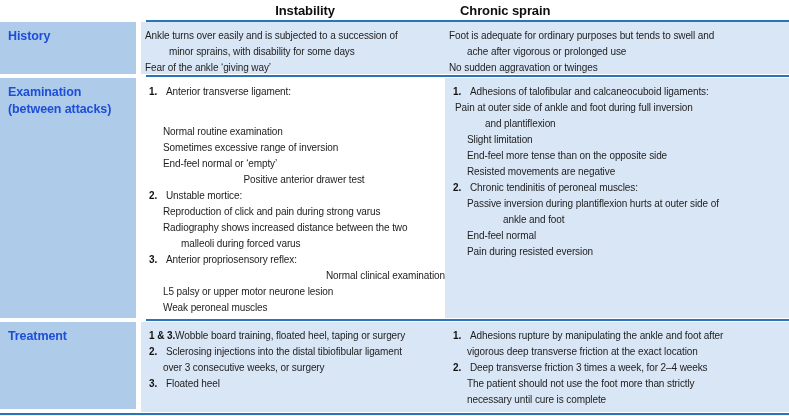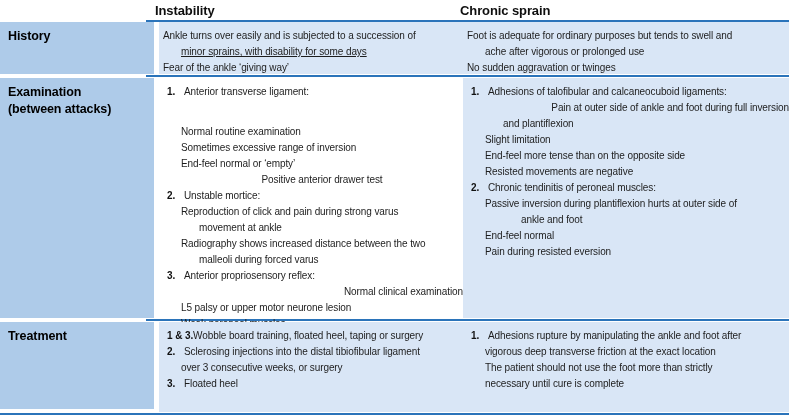--- a/index.html
+++ b/index.html
@@ -10,41 +10,41 @@
   }
   .table { position:relative; width:789px; height:416px; background:#fff; }
 
   
   .header-row { display:flex; height:20px; }
   .spacer { width:151px; }
   .col-head {
     font-weight:bold; font-size:13px; color:#0e0e0e;
     padding-top:3px; box-sizing:border-box; letter-spacing:-0.1px;
   }
-  .col-head.c1 { width:304px; padding-left:4px; }
+  .col-head.c1 { width:304px; padding-left:4px;text-align:center; }
   .col-head.c2 { flex:1; padding-left:5px; }
 
   
   .rule { height:2px; background:var(--rule-blue, #2b74ba); }
   .rule.inner { margin:1px 0 1px 146px; }
   .rule.top { margin-left:146px; }
   .rule.bottom { margin-top:1px; }
 
   
   .row { display:flex; }
   .row-0 { height:52px; }
   .row-1 { height:240px; }
   .row-2 { height:90px;justify-content:center; }
 
   .label-cell {
-    width:154px; box-sizing:border-box;
+    width:136px; box-sizing:border-box;
     background:var(--label-blue, #aecbe9);
     padding:6px 0 0 8px;
     font-weight:bold; font-size:12.5px; line-height:17px;
-    color:#000000; letter-spacing:-0.1px;
+    color:#1d4ed8; letter-spacing:-0.1px;
   }
   .row-2 .label-cell { height:87px; }
   .gapcol { width:5px; background:#fff; }
 
   .cell {
     box-sizing:border-box; padding-top:6px;
     font-size:10px; line-height:16px; color:#1d1d1d;
     letter-spacing:-0.1px;
   }
   .cell.c1 { width:304px; }
@@ -65,21 +65,21 @@
   </div>
   <div class="rule top"></div>
   <div id="table-body">
       <div class="row row-0">
         <div class="label-cell">
           <div class="label-line">History</div>
         </div>
         <div class="gapcol"></div>
         <div class="cell c1 shaded">
           <div class="ln" style="padding-left: 4px;"><span class="line-text">Ankle turns over easily and is subjected to a succession of</span></div>
-          <div class="ln" style="padding-left: 22px; text-decoration: underline;"><span class="line-text">minor sprains, with disability for some days</span></div>
+          <div class="ln" style="padding-left: 28px;"><span class="line-text">minor sprains, with disability for some days</span></div>
           <div class="ln" style="padding-left: 4px;"><span class="line-text">Fear of the ankle ‘giving way’</span></div>
         </div>
         <div class="cell c2 shaded">
           <div class="ln" style="padding-left: 4px;"><span class="line-text">Foot is adequate for ordinary purposes but tends to swell and</span></div>
           <div class="ln" style="padding-left: 22px;"><span class="line-text">ache after vigorous or prolonged use</span></div>
           <div class="ln" style="padding-left: 4px;"><span class="line-text">No sudden aggravation or twinges</span></div>
         </div>
       </div>
       <div class="rule inner"></div>
       <div class="row row-1">
@@ -89,31 +89,30 @@
         </div>
         <div class="gapcol"></div>
         <div class="cell c1">
           <div class="ln" style="padding-left: 8px;"><span class="num">1.</span><span class="line-text">Anterior transverse ligament:</span></div>
           <div class="ln" style="padding-left: 22px; margin-top: 24px;"><span class="line-text">Normal routine examination</span></div>
           <div class="ln" style="padding-left: 22px;"><span class="line-text">Sometimes excessive range of inversion</span></div>
           <div class="ln" style="padding-left: 22px;"><span class="line-text">End-feel normal or ‘empty’</span></div>
           <div class="ln" style="padding-left: 22px; text-align: center;"><span class="line-text">Positive anterior drawer test</span></div>
           <div class="ln" style="padding-left: 8px;"><span class="num">2.</span><span class="line-text">Unstable mortice:</span></div>
           <div class="ln" style="padding-left: 22px;"><span class="line-text">Reproduction of click and pain during strong varus</span></div>
-          <div class="ln" style="padding-left: 40px;"><span class="line-text">movement at ankle</span></div>
           <div class="ln" style="padding-left: 22px;"><span class="line-text">Radiography shows increased distance between the two</span></div>
           <div class="ln" style="padding-left: 40px;"><span class="line-text">malleoli during forced varus</span></div>
           <div class="ln" style="padding-left: 8px;"><span class="num">3.</span><span class="line-text">Anterior propriosensory reflex:</span></div>
           <div class="ln" style="padding-left: 22px; text-align: right;"><span class="line-text">Normal clinical examination</span></div>
           <div class="ln" style="padding-left: 22px;"><span class="line-text">L5 palsy or upper motor neurone lesion</span></div>
           <div class="ln" style="padding-left: 22px;"><span class="line-text">Weak peroneal muscles</span></div>
         </div>
         <div class="cell c2 shaded">
           <div class="ln" style="padding-left: 8px;"><span class="num">1.</span><span class="line-text">Adhesions of talofibular and calcaneocuboid ligaments:</span></div>
-          <div class="ln" style="padding-left: 22px; text-align: right;"><span class="line-text">Pain at outer side of ankle and foot during full inversion</span></div>
+          <div class="ln" style="padding-left: 10px;"><span class="line-text">Pain at outer side of ankle and foot during full inversion</span></div>
           <div class="ln" style="padding-left: 40px;"><span class="line-text">and plantiflexion</span></div>
           <div class="ln" style="padding-left: 22px;"><span class="line-text">Slight limitation</span></div>
           <div class="ln" style="padding-left: 22px;"><span class="line-text">End-feel more tense than on the opposite side</span></div>
           <div class="ln" style="padding-left: 22px;"><span class="line-text">Resisted movements are negative</span></div>
           <div class="ln" style="padding-left: 8px;"><span class="num">2.</span><span class="line-text">Chronic tendinitis of peroneal muscles:</span></div>
           <div class="ln" style="padding-left: 22px;"><span class="line-text">Passive inversion during plantiflexion hurts at outer side of</span></div>
           <div class="ln" style="padding-left: 58px;"><span class="line-text">ankle and foot</span></div>
           <div class="ln" style="padding-left: 22px;"><span class="line-text">End-feel normal</span></div>
           <div class="ln" style="padding-left: 22px;"><span class="line-text">Pain during resisted eversion</span></div>
         </div>
@@ -126,19 +125,20 @@
         <div class="gapcol"></div>
         <div class="cell c1 shaded">
           <div class="ln" style="padding-left: 8px;"><span class="num">1 &amp; 3.</span><span class="line-text">Wobble board training, floated heel, taping or surgery</span></div>
           <div class="ln" style="padding-left: 8px;"><span class="num">2.</span><span class="line-text">Sclerosing injections into the distal tibiofibular ligament</span></div>
           <div class="ln" style="padding-left: 22px;"><span class="line-text">over 3 consecutive weeks, or surgery</span></div>
           <div class="ln" style="padding-left: 8px;"><span class="num">3.</span><span class="line-text">Floated heel</span></div>
         </div>
         <div class="cell c2 shaded">
           <div class="ln" style="padding-left: 8px;"><span class="num">1.</span><span class="line-text">Adhesions rupture by manipulating the ankle and foot after</span></div>
           <div class="ln" style="padding-left: 22px;"><span class="line-text">vigorous deep transverse friction at the exact location</span></div>
+          <div class="ln" style="padding-left: 8px;"><span class="num">2.</span><span class="line-text">Deep transverse friction 3 times a week, for 2–4 weeks</span></div>
           <div class="ln" style="padding-left: 22px;"><span class="line-text">The patient should not use the foot more than strictly</span></div>
           <div class="ln" style="padding-left: 22px;"><span class="line-text">necessary until cure is complete</span></div>
         </div>
       </div>
     </div>
   <div class="rule bottom"></div>
 </div>
 
 </body></html>

